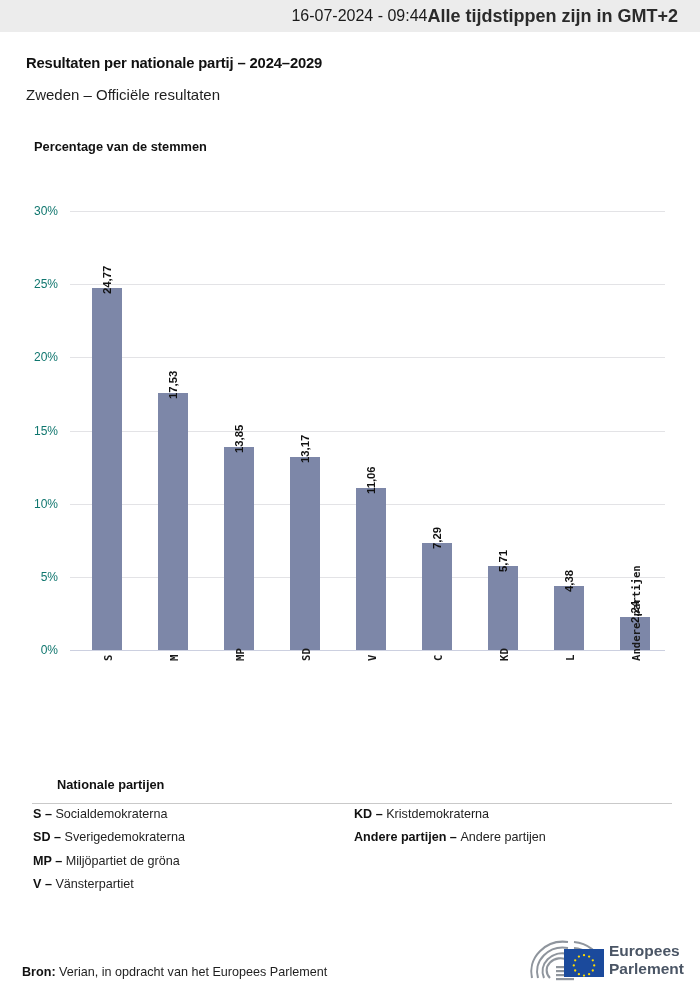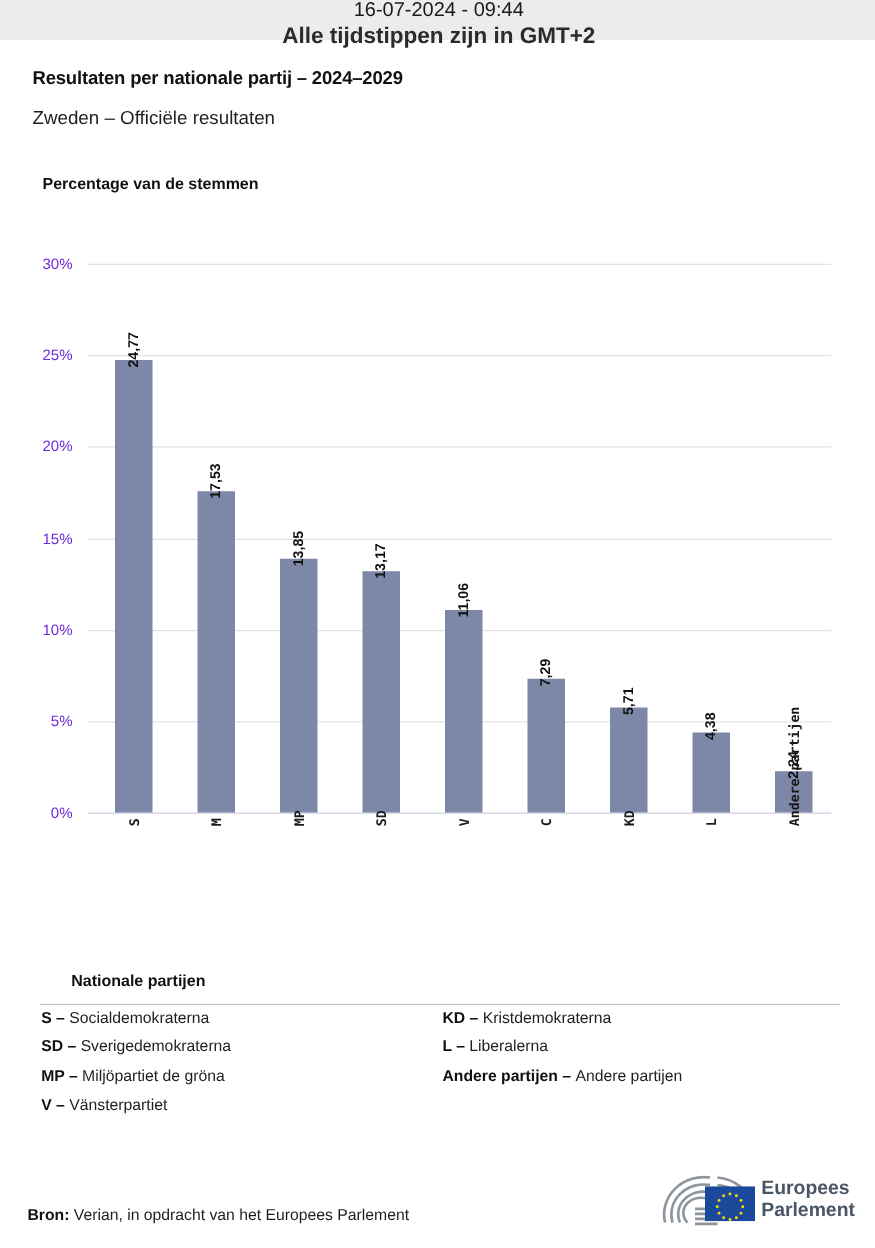--- a/index.html
+++ b/index.html
@@ -15,23 +15,22 @@
   }
 
   
   .topbar {
     position: absolute;
     top: 0; left: 0;
     width: 700px; height: 32px;
     background: #ececec;
     display: flex;
     align-items: center;
-    justify-content: space-between;
+    justify-content: flex-end;
     padding: 0 22px 0 24px;
-    flex-direction: column;
   }
   .topbar-tz {
     font-size: 18px;
     font-weight: bold;
     color: #2b2b2b;
   }
 
   
   .title {
     position: absolute;
@@ -70,21 +69,21 @@
     height: 1px;
     background: #e3e3e6;
   }
   .gridline.axis0 { background: #ccd0e0; }
   .ytick {
     position: absolute;
     left: 0;
     width: 58px;
     text-align: right;
     font-size: 12px;
-    color: #6d28d9;
+    color: #0f766e;
     transform: translateY(-50%);
   }
   .bar {
     position: absolute;
     width: 30px;
     background: #7d87a8;
   }
   .barval {
     position: absolute;
     font-size: 11.3px;
@@ -219,21 +218,20 @@
 <div class="legend-rule"></div>
 <div class="legend-cols" id="legend-cols">
     <div class="legend-col">
       <div class="legend-item"><b>S – </b><span>Socialdemokraterna</span></div>
       <div class="legend-item"><b>SD – </b><span>Sverigedemokraterna</span></div>
       <div class="legend-item"><b>MP – </b><span>Miljöpartiet de gröna</span></div>
       <div class="legend-item"><b>V – </b><span>Vänsterpartiet</span></div>
     </div>
     <div class="legend-col">
       <div class="legend-item"><b>KD – </b><span>Kristdemokraterna</span></div>
-      <div class="legend-item"><b>L – </b><span>Liberalerna</span></div>
       <div class="legend-item"><b>Andere partijen – </b><span>Andere partijen</span></div>
     </div>
   </div>
 
 <div class="source">
   <b>Bron:</b><span> Verian, in opdracht van het Europees Parlement</span>
 </div>
 
 <div class="logo">
   <svg width="78" height="44" viewBox="0 0 78 44">

